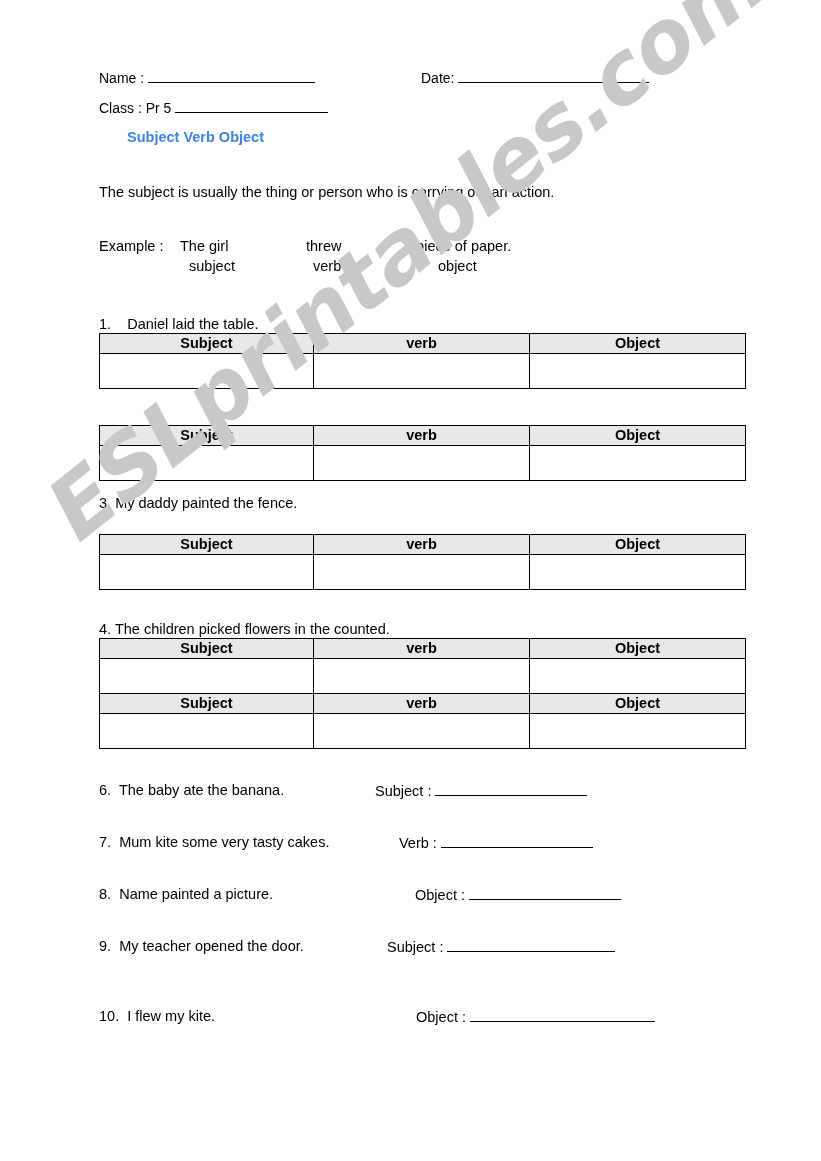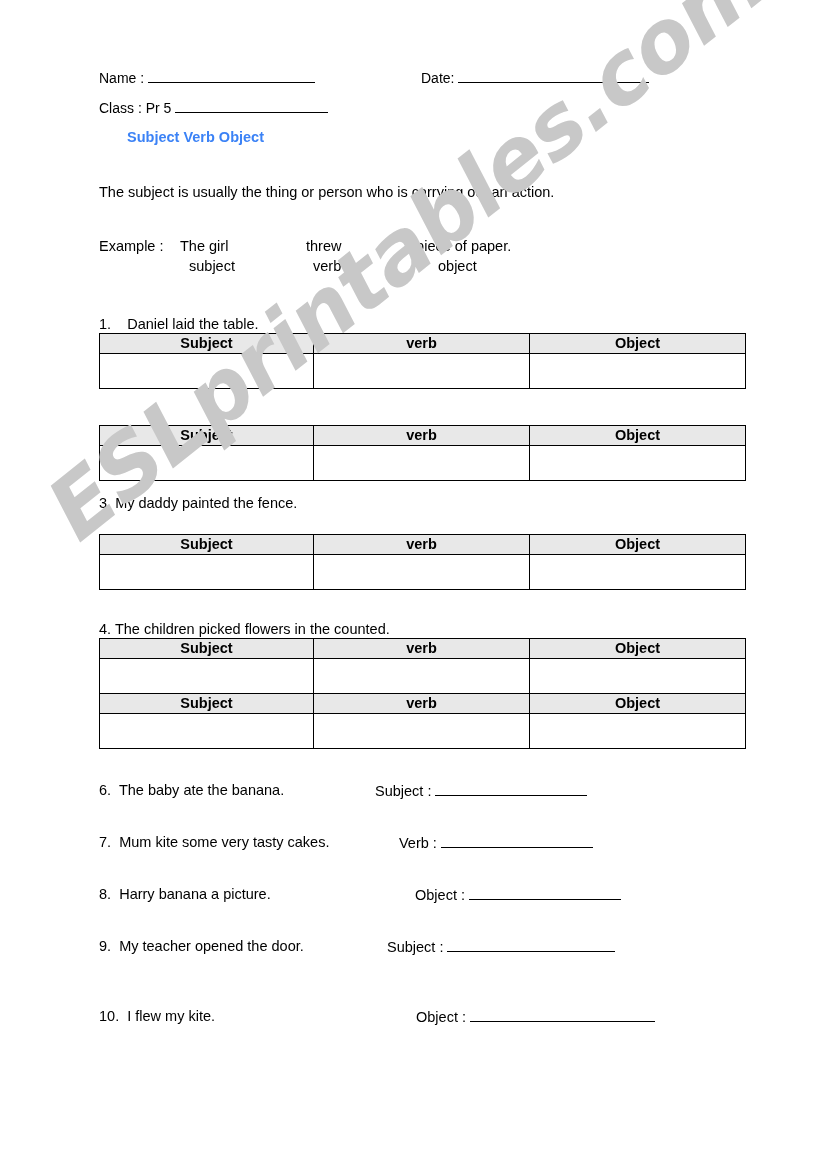--- a/index.html
+++ b/index.html
@@ -315,21 +315,21 @@
       </span>
       <span class="fib-label" style="left:300px">
         <span>Verb :</span>
         <span class="fib-rule" style="width:152px"></span>
       </span>
     </div>
 
     <div class="fib" style="top:886px">
       <span class="fib-sentence">
         <span>8.</span>&nbsp;
-        <span>Harry banana a picture.</span>
+        <span>Name painted a picture.</span>
       </span>
       <span class="fib-label" style="left:316px">
         <span>Object :</span>
         <span class="fib-rule" style="width:152px"></span>
       </span>
     </div>
 
     <div class="fib" style="top:938px">
       <span class="fib-sentence">
         <span>9.</span>&nbsp;

